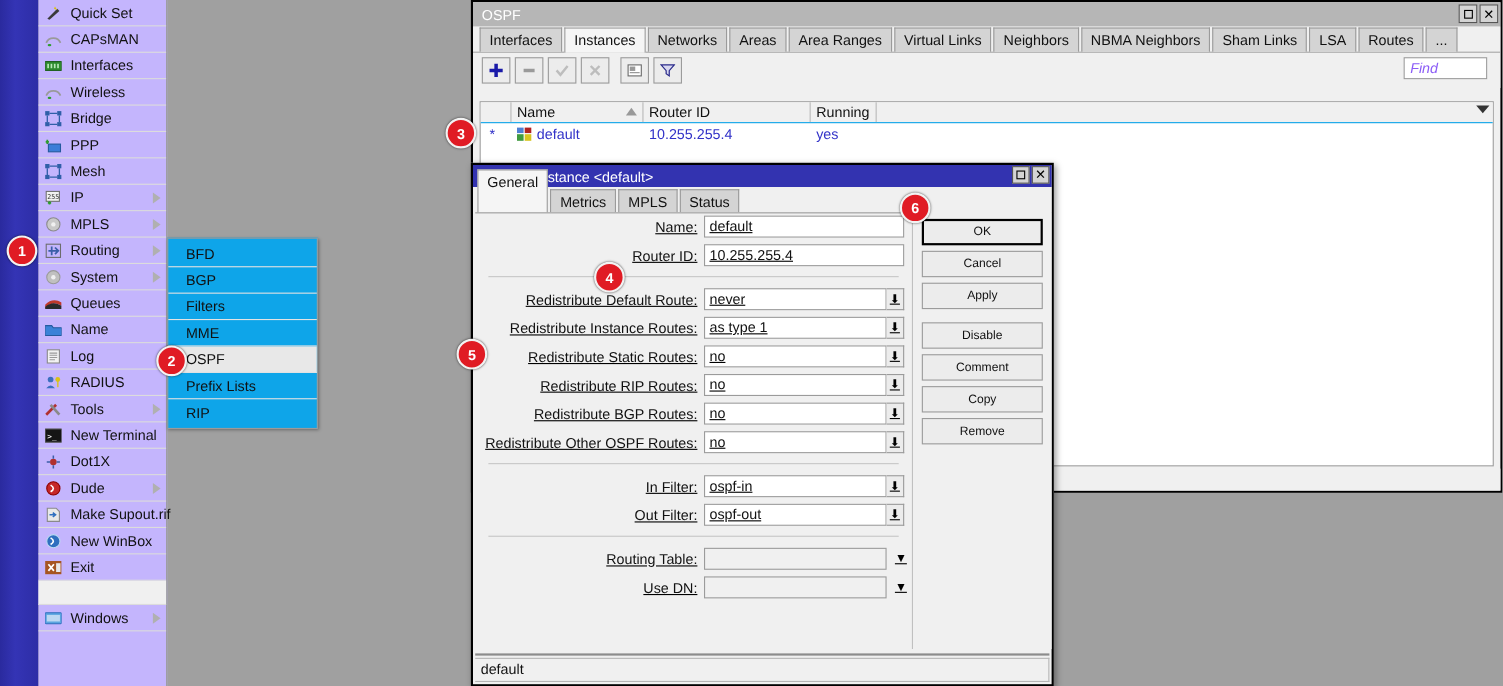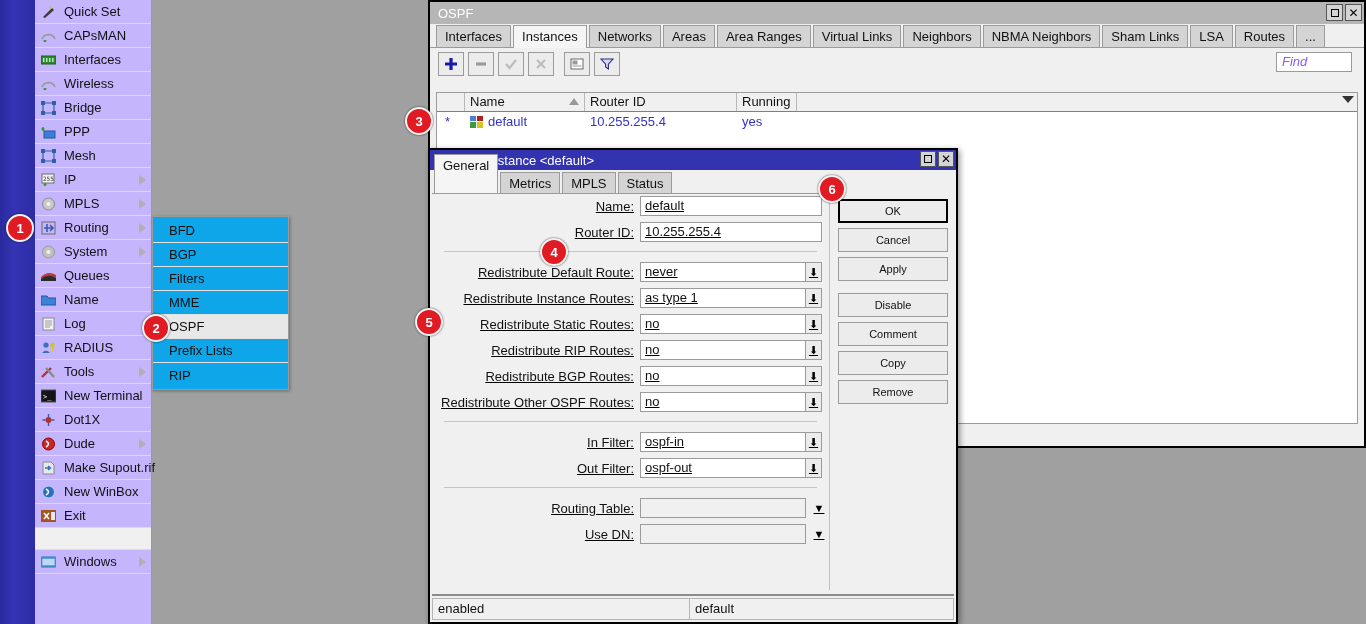--- a/index.html
+++ b/index.html
@@ -701,21 +701,20 @@
         <div class="dbtn primary">OK</div>
         <div class="dbtn">Cancel</div>
         <div class="dbtn">Apply</div>
         <div class="dbtn spaced">Disable</div>
         <div class="dbtn">Comment</div>
         <div class="dbtn">Copy</div>
         <div class="dbtn">Remove</div>
       </div>
   </div>
   <div id="inst-statusbar">
-    <div class="sbcell a">enabled</div>
     <div class="sbcell b">default</div>
   </div>
 </div>
 
 <div class="badge" style="left: 6px; top: 214px;">1</div>
 <div class="badge" style="left: 142px; top: 314px;">2</div>
 <div class="badge" style="left: 405px; top: 107px;">3</div>
 <div class="badge" style="left: 540px; top: 238px;">4</div>
 <div class="badge" style="left: 415px; top: 308px;">5</div>
 <div class="badge" style="left: 818px; top: 175px;">6</div>

